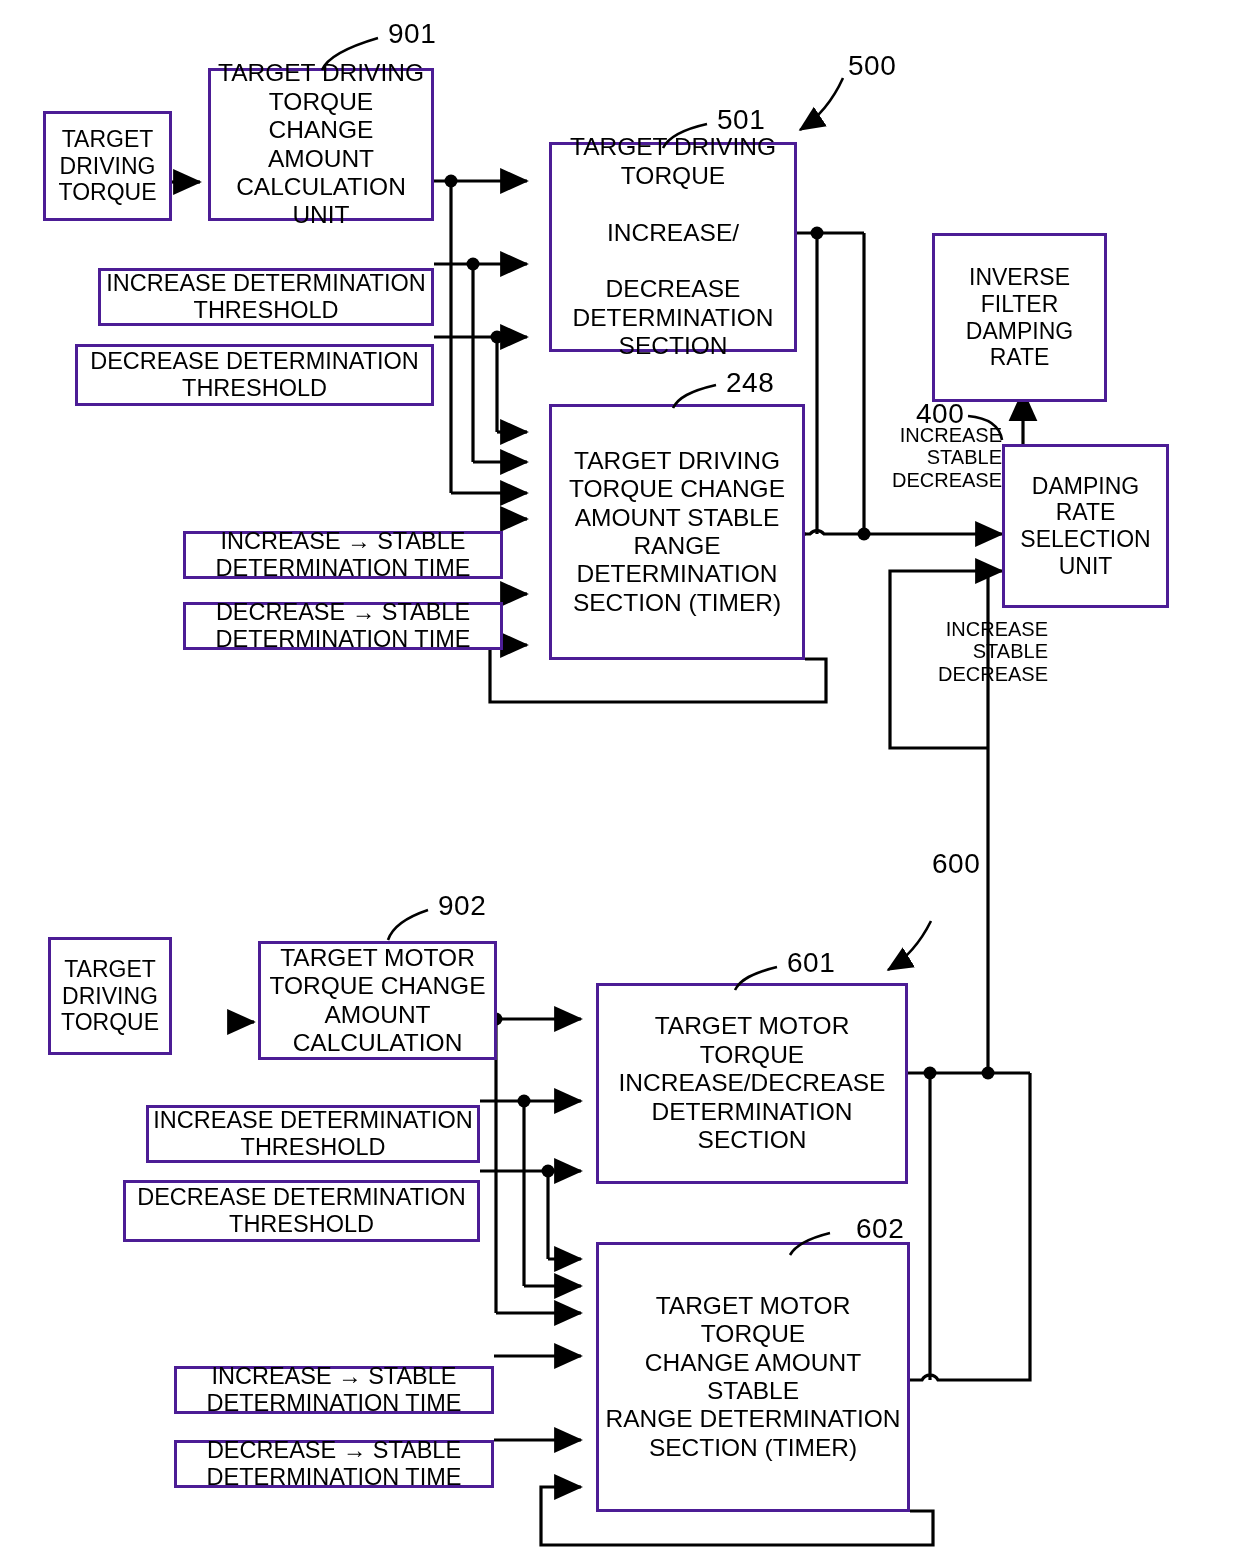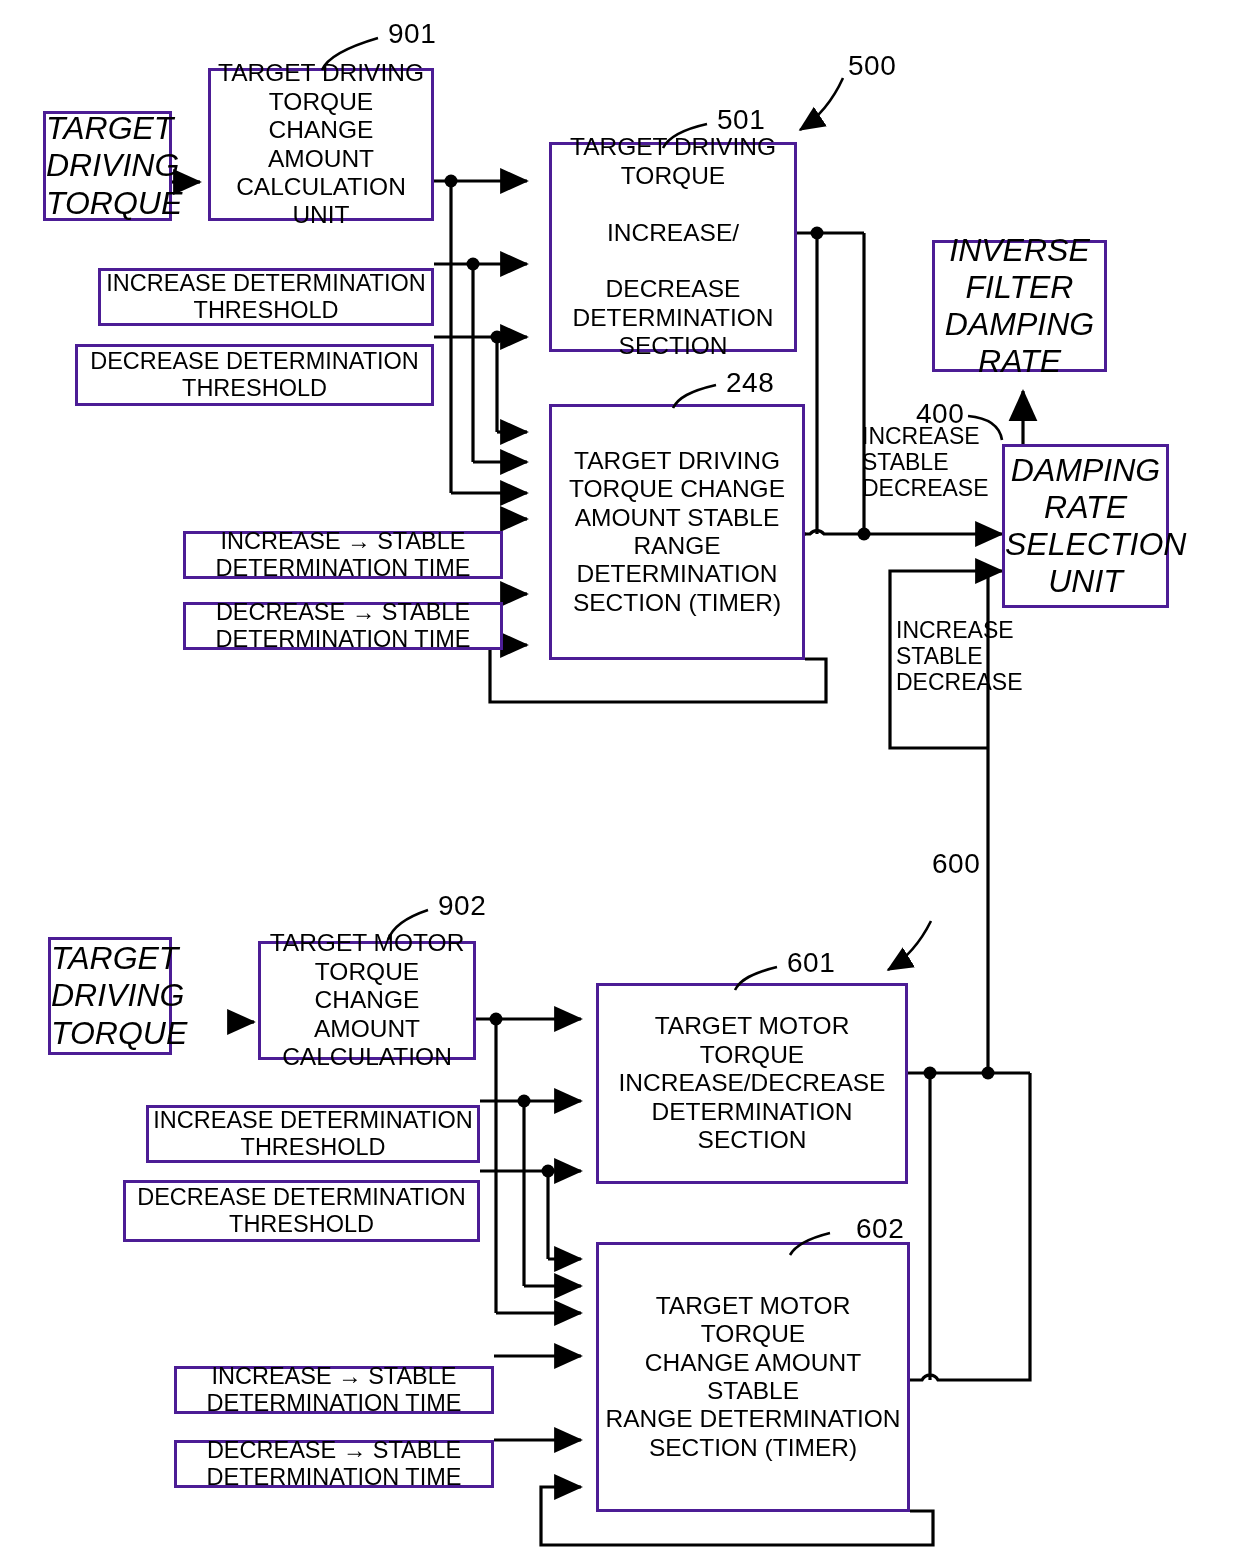--- a/index.html
+++ b/index.html
@@ -29,34 +29,34 @@
     z-index: 5;
   }
   .box > span {
     display: block;
     width: 100%;
     padding: 0 3px;
     white-space: pre-line;
   }
   .f23 { font-size: 23.5px; margin-top: 32px; }
   .f24 { font-size: 24.5px; }
-  .f25 { font-size: 32px; font-style: italic; }
+  .f25 { font-size: 23px; }
 
   .ref {
     position: absolute;
     font-size: 28px;
     letter-spacing: 0.5px;
     z-index: 9;
     white-space: nowrap;
   }
   .sig {
     position: absolute;
-    font-size: 23px;
+    font-size: 20px;
     line-height: 1.12;
-    text-align: left;
+    text-align: right;
     z-index: 9;
     white-space: pre-line;
   }
   svg.wires {
     position: absolute;
     left: 0; top: 0;
     width: 1240px;
     height: 1568px;
     z-index: 2;
     overflow: visible;
@@ -225,41 +225,41 @@
 
   <div class="box f24" style="left:549px; top:404px; width:256px; height:256px;">
     <span>TARGET DRIVING
 TORQUE CHANGE
 AMOUNT STABLE
 RANGE
 DETERMINATION
 SECTION (TIMER)</span>
   </div>
 
-  <div class="box f25" style="left:932px; top:240px; width:175px; height:132px;">
+  <div class="box f25" style="left:932px; top:233px; width:175px; height:169px;">
     <span>INVERSE
 FILTER
 DAMPING
 RATE</span>
   </div>
 
   <div class="box f25" style="left:1002px; top:444px; width:167px; height:164px;">
     <span>DAMPING
 RATE
 SELECTION
 UNIT</span>
   </div>
 
   <div class="box f25" style="left:48px; top:937px; width:124px; height:118px;">
     <span>TARGET
 DRIVING
 TORQUE</span>
   </div>
 
-  <div class="box f24" style="left:258px; top:941px; width:218px; height:119px;">
+  <div class="box f24" style="left:258px; top:941px; width:239px; height:119px;">
     <span>TARGET MOTOR
 TORQUE CHANGE
 AMOUNT
 CALCULATION</span>
   </div>
 
   <div class="box f23" style="left:146px; top:1073px; width:334px; height:58px;">
     <span>INCREASE DETERMINATION
 THRESHOLD</span>
   </div>

